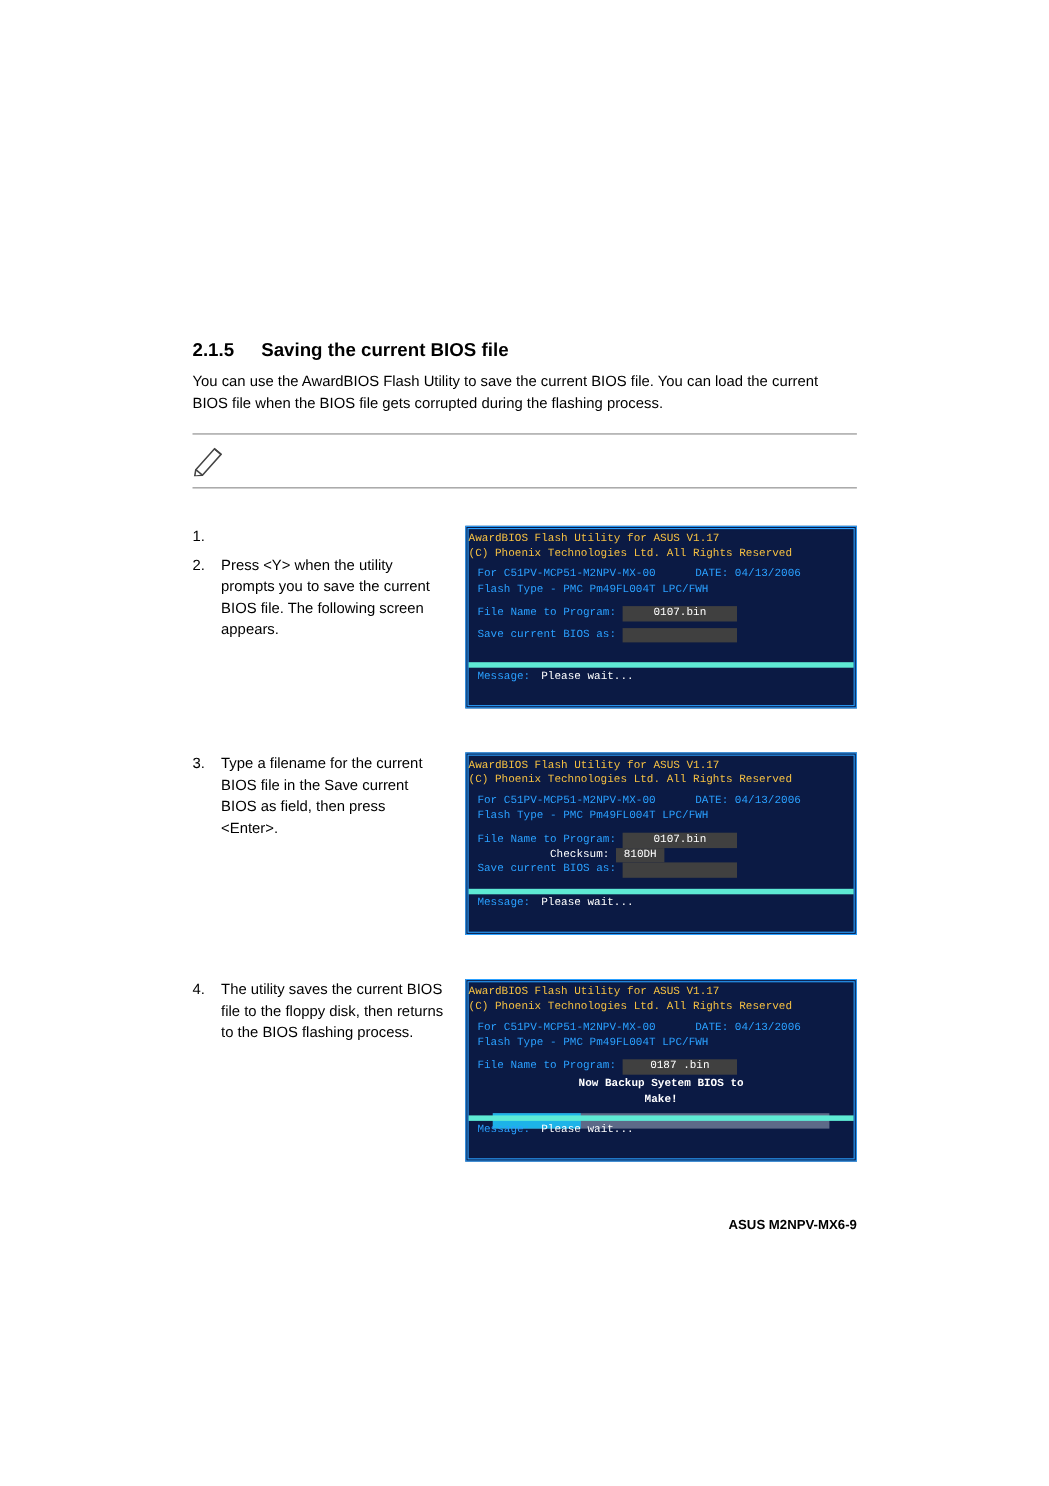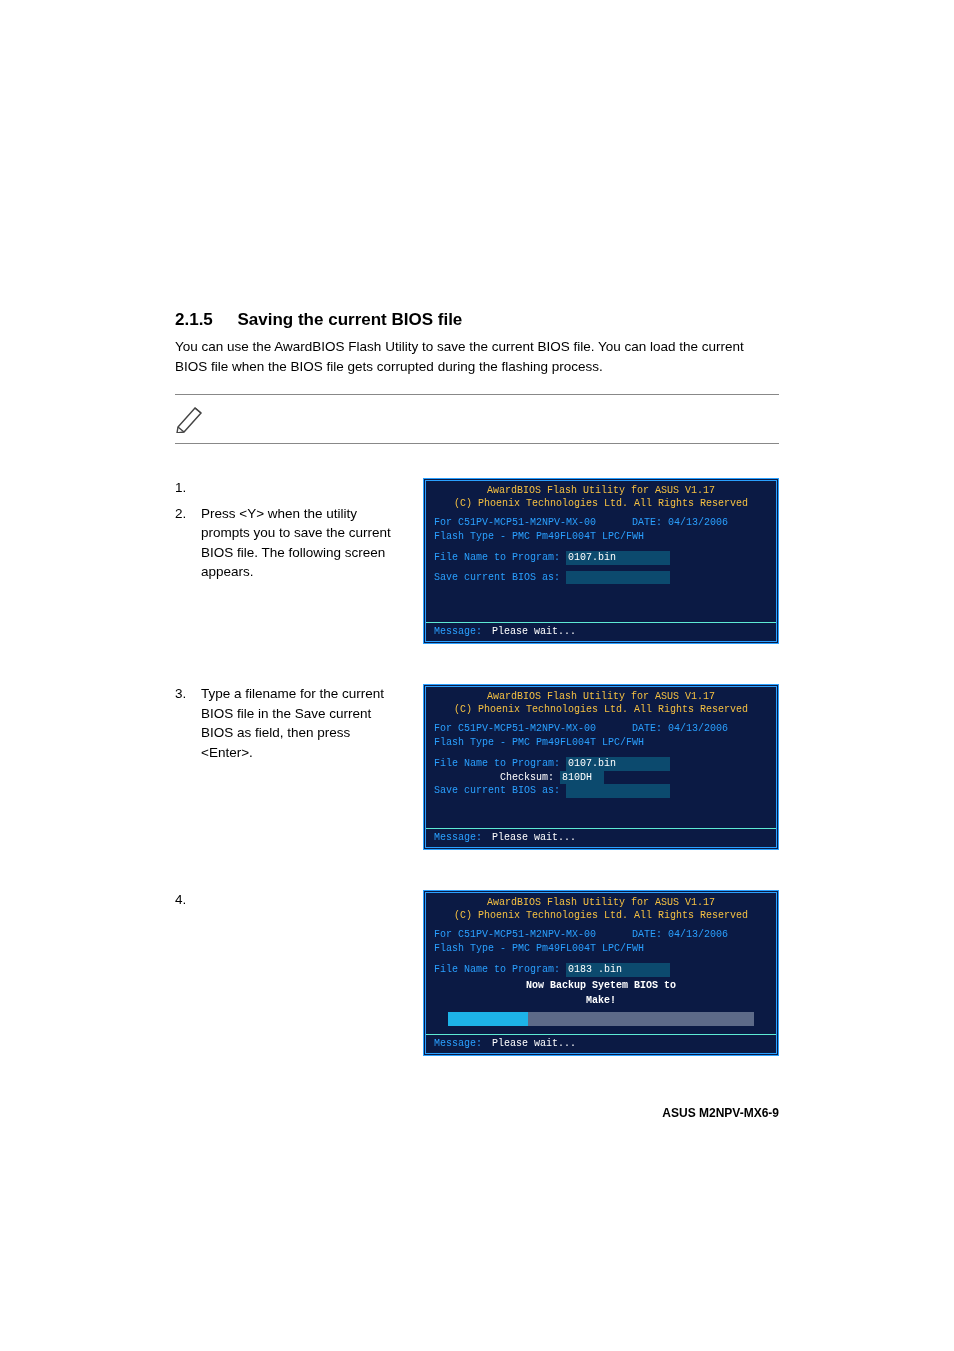--- a/index.html
+++ b/index.html
@@ -75,36 +75,37 @@
     box-shadow: inset 0 0 0 1px #0b1a44;
     font-family: "Courier New", monospace;
     font-size: 10px;
     color: #c0d8ff;
     position: relative;
     height: 166px;
     box-sizing: border-box;
   }
   .bios-header {
     color: #f5c042;
-    text-align: center;
+    text-align: left;
     padding: 4px 0 0 0;
     line-height: 1.25;
   }
   .bios-body {
     padding: 6px 8px 0 8px;
     color: #2aa0ff;
     line-height: 1.35;
   }
   .bios-white { color: #fff; }
   .bios-highlight {
-    background: #0c4a6e;
+    background: #404040;
     color: #fff;
     display: inline-block;
     padding: 0 2px;
     min-width: 100px;
+    text-align: center;
   }
   .bios-checksum-row {
     color: #fff;
     padding-left: 66px;
   }
   .bios-backup-msg {
     color: #fff;
     text-align: center;
     padding-top: 2px;
     font-weight: bold;
@@ -116,22 +117,22 @@
     position: relative;
   }
   .bios-progress-fill {
     position: absolute;
     left: 0; top: 0; bottom: 0;
     width: 26%;
     background: #1db3e8;
   }
   .bios-footer {
     position: absolute;
-    left: 0; right: 0; bottom: 0;
-    border-top: 1px solid #5eead4;
+    left: 0; right: 0; bottom: 16px;
+    border-top: 5px solid #5eead4;
     padding: 3px 8px 4px 8px;
     color: #2aa0ff;
   }
   .bios-footer .bios-white { padding-left: 4px; }
   .page-footer {
     display: flex;
     justify-content: flex-end;
     font-size: 12px;
     font-weight: bold;
     margin-top: 50px;
@@ -234,37 +235,38 @@
         <span>Message:</span>
         <span class="bios-white">Please wait...</span>
       </div>
     </div>
   </div>
 
   <div class="step-row">
     <div class="step-col">
       <div class="step-item">
         <div class="step-num">4.</div>
+        <div>The utility saves the current BIOS file to the floppy disk, then returns to the BIOS flashing process.</div>
       </div>
     </div>
     <div class="bios-box">
       <div class="bios-header">
         <div>AwardBIOS Flash Utility for ASUS V1.17</div>
         <div>(C) Phoenix Technologies Ltd. All Rights Reserved</div>
       </div>
       <div class="bios-body">
         <div>
           <span>For C51PV-MCP51-M2NPV-MX-00</span>&nbsp;&nbsp;&nbsp;&nbsp;&nbsp;
           <span>DATE: 04/13/2006</span>
         </div>
         <div>Flash Type - PMC Pm49FL004T LPC/FWH</div>
         <div style="height:8px"></div>
         <div>
           <span>File Name to Program:</span>
-          <span class="bios-highlight">0183 .bin</span>
+          <span class="bios-highlight">0187 .bin</span>
         </div>
         <div class="bios-backup-msg">Now Backup Syetem BIOS to</div>
         <div class="bios-backup-msg">Make!</div>
         <div class="bios-progress">
           <div class="bios-progress-fill"></div>
         </div>
       </div>
       <div class="bios-footer">
         <span>Message:</span>
         <span class="bios-white">Please wait...</span>

